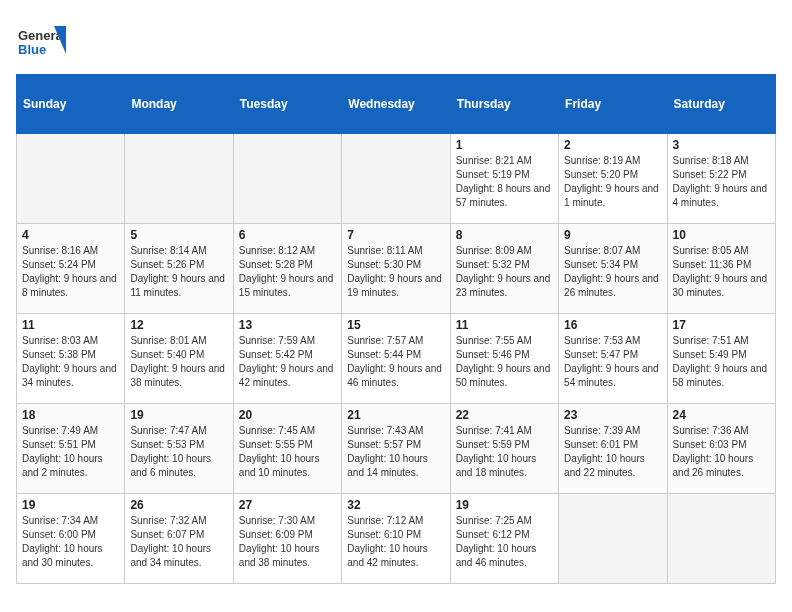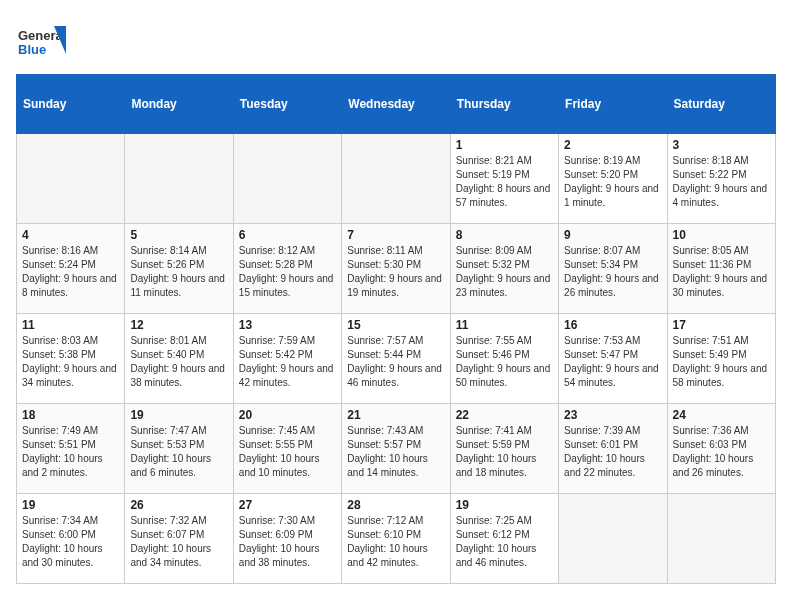--- a/index.html
+++ b/index.html
@@ -300,21 +300,21 @@
 and 34 minutes.</div>
           </td>
           <td>
             <span class="day-number">27</span>
             <div class="day-info">Sunrise: 7:30 AM
 Sunset: 6:09 PM
 Daylight: 10 hours
 and 38 minutes.</div>
           </td>
           <td>
-            <span class="day-number">28</span>
+            <span class="day-number">32</span>
             <div class="day-info">Sunrise: 7:12 AM
 Sunset: 6:10 PM
 Daylight: 10 hours
 and 42 minutes.</div>
           </td>
           <td>
             <span class="day-number">19</span>
             <div class="day-info">Sunrise: 7:25 AM
 Sunset: 6:12 PM
 Daylight: 10 hours

